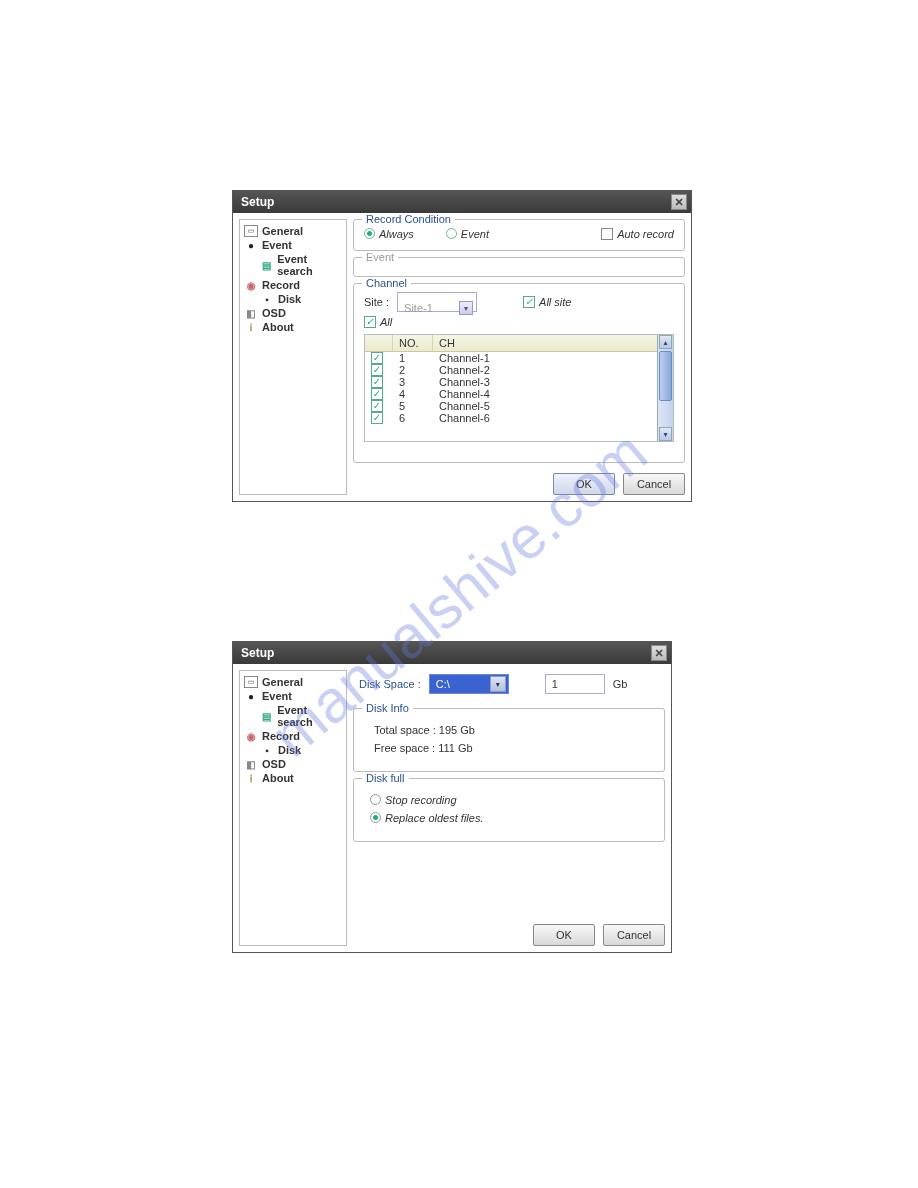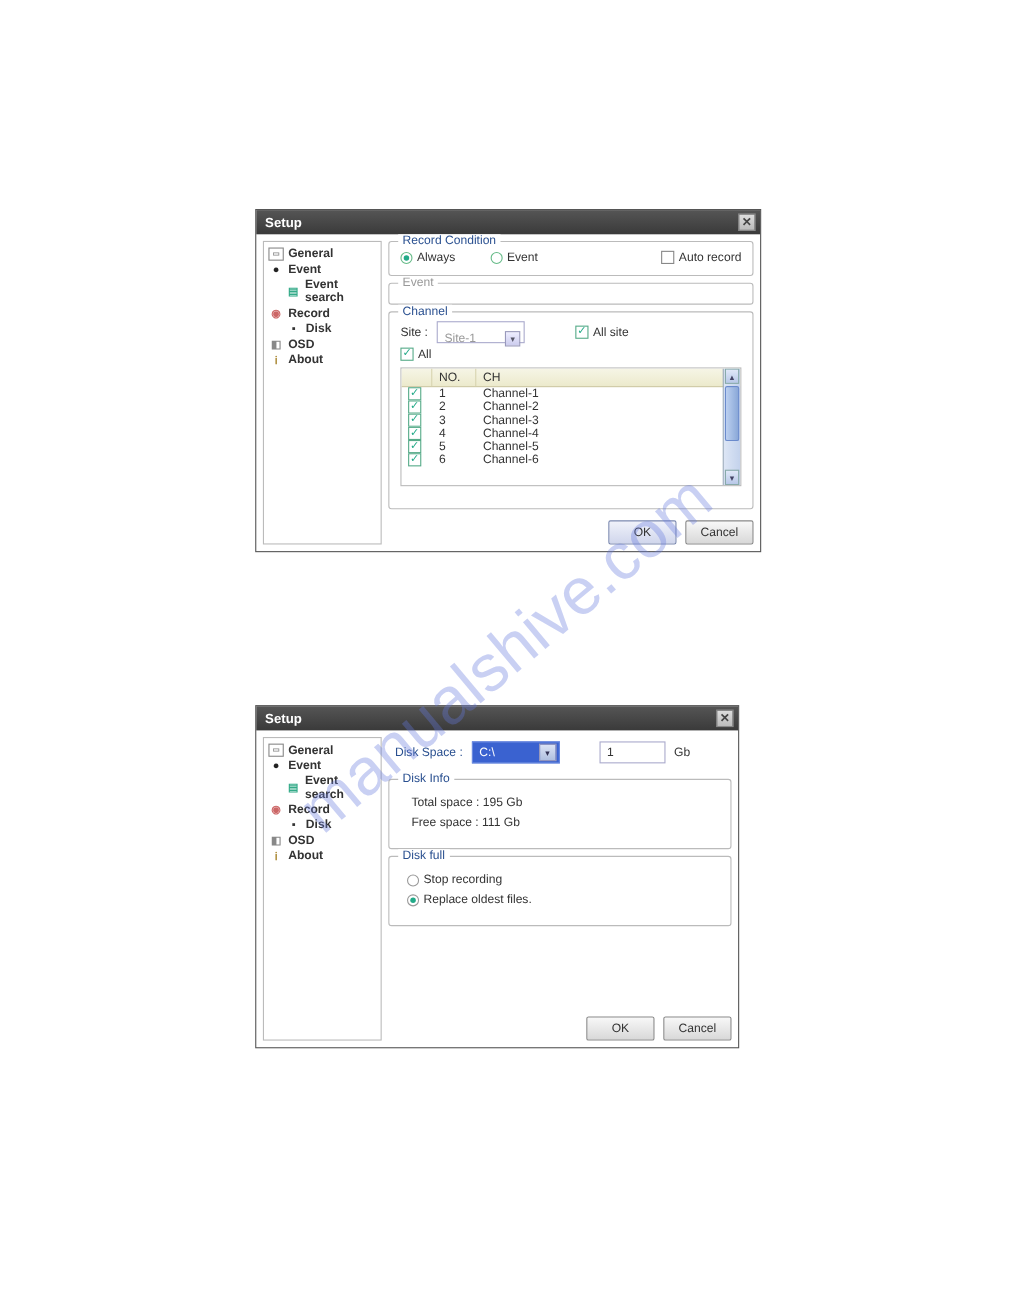--- a/index.html
+++ b/index.html
@@ -111,22 +111,23 @@
     font-size: 11px;
   }
   .disabled .group-title,
   .group-title.disabled { color: #999; }
   .row {
     display: flex;
     align-items: center;
     gap: 8px;
   }
   .radio, .check {
-    display: flex; align-items: flex-end; gap: 4px;
+    display: flex; align-items: flex-start; gap: 4px;
     cursor: pointer;
+    font-style: italic;
   }
   .radio-circle {
     width: 11px; height: 11px; border: 1px solid #6b8; border-radius: 50%;
     display: flex; align-items: center; justify-content: center;
   }
   .radio-circle.sel::after { content:''; width:5px; height:5px; background:#2a8; border-radius:50%; }
   .radio-circle.grey { border-color:#999; }
   .radio-circle.grey.sel::after { background:#2a8; }
 
   .checkbox {

